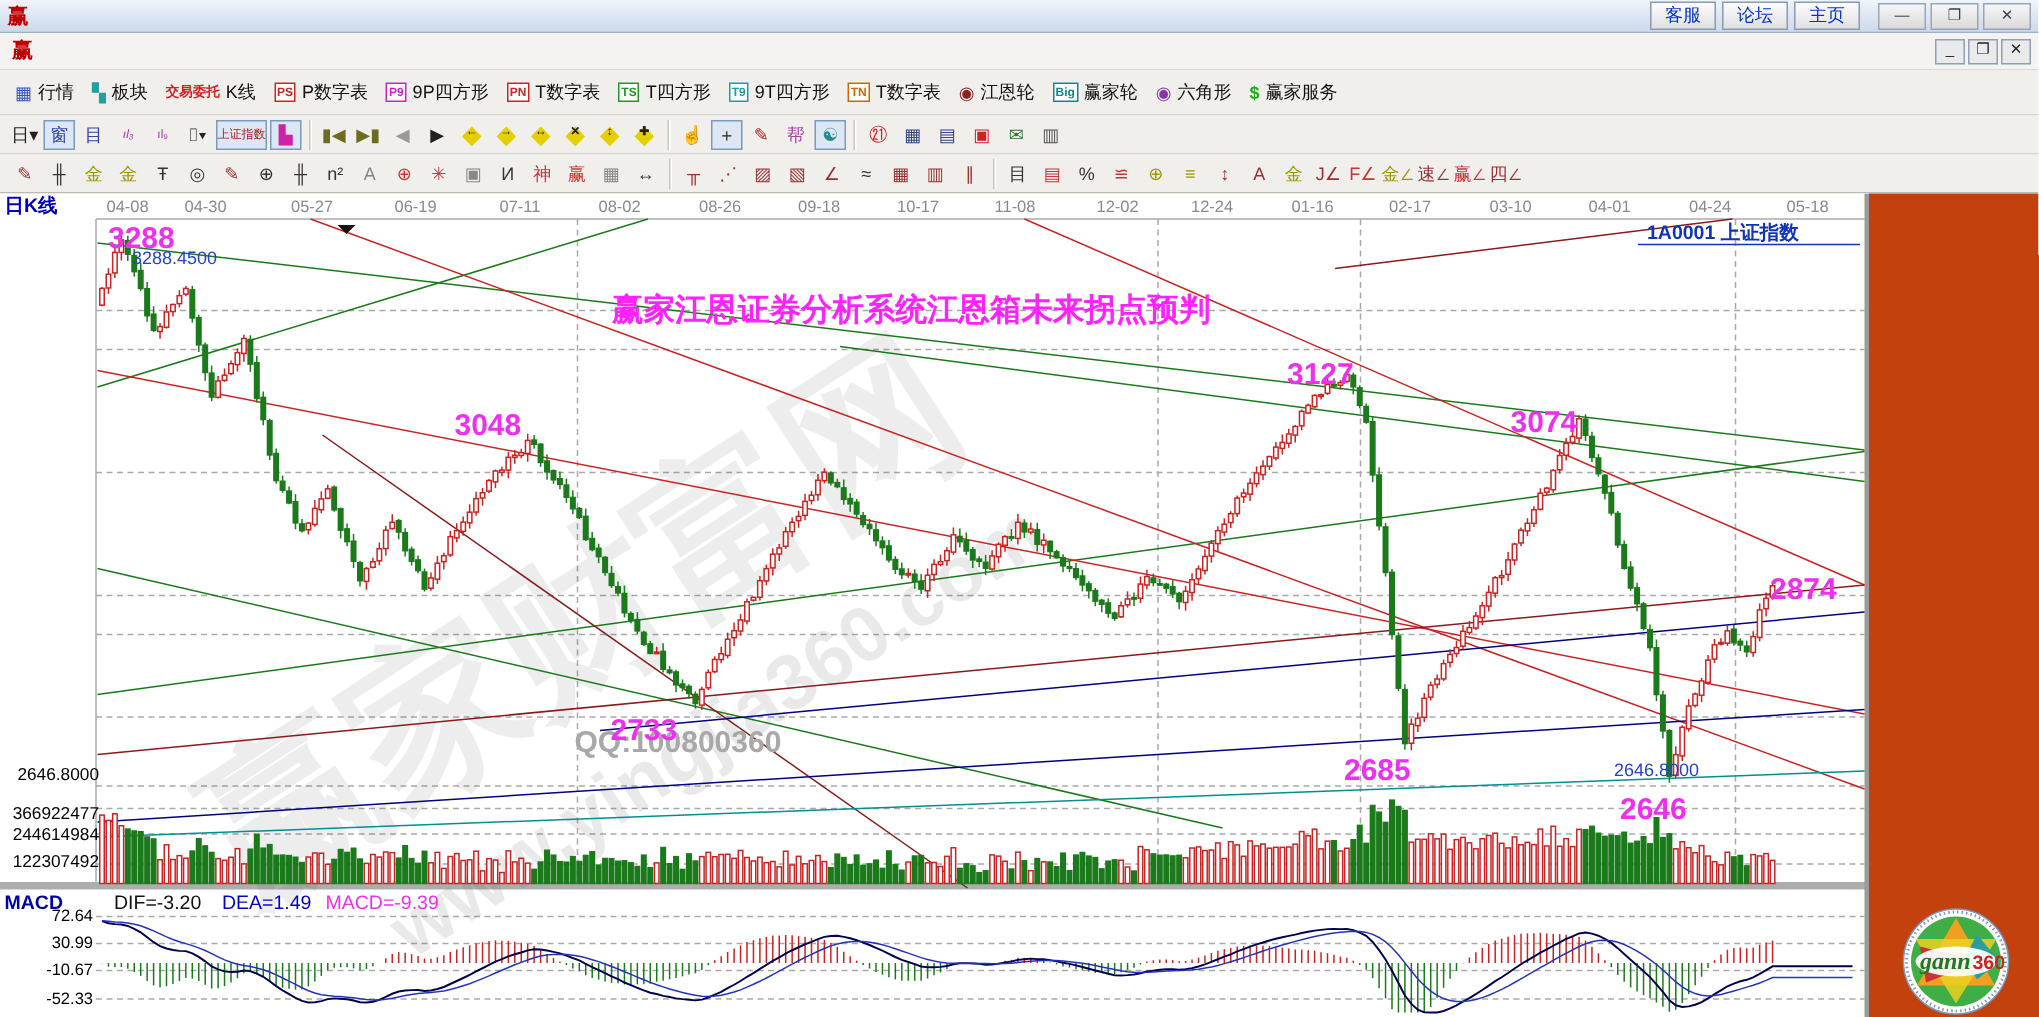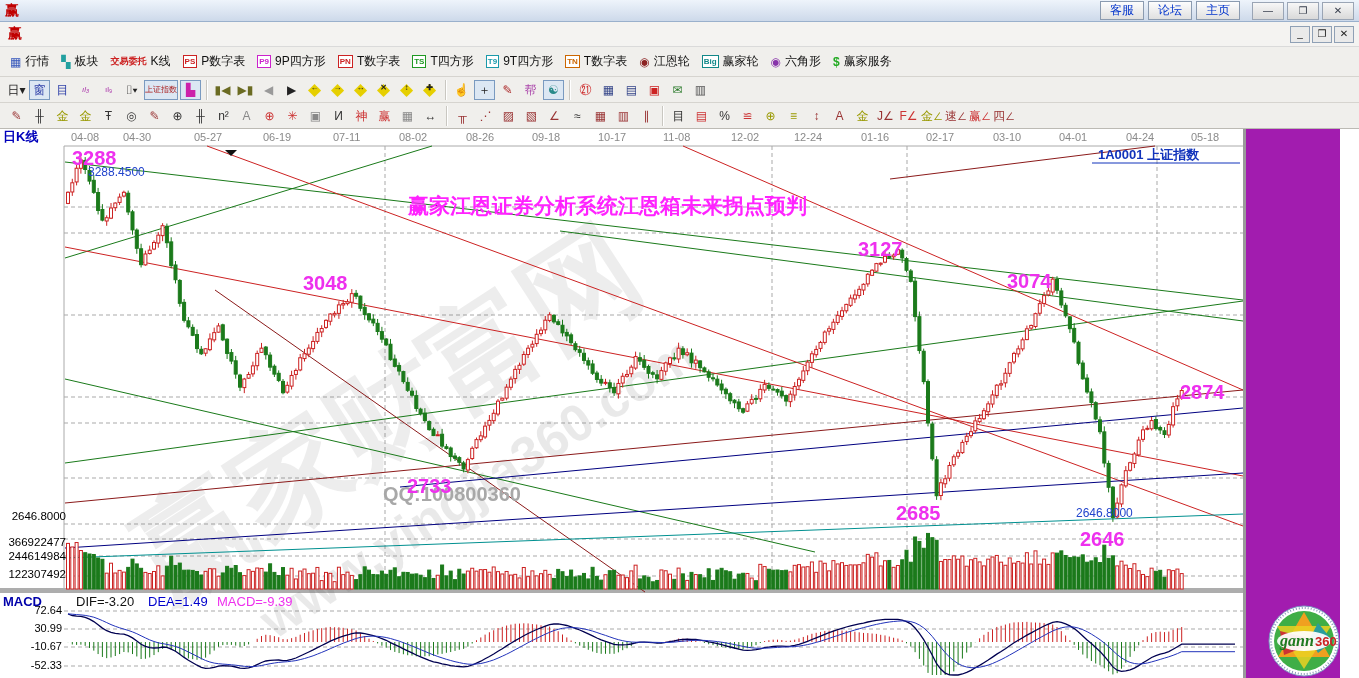--- a/index.html
+++ b/index.html
@@ -34,21 +34,21 @@
   .lbox{font-size:8px;font-weight:bold;border:1px solid currentColor;padding:0 1px;line-height:11px;background:#fff}
   .ticon{font-size:12px;line-height:1}
   .ibtn{min-width:21px;height:20px;display:flex;align-items:center;justify-content:center;
     font-size:12px;margin:0 1px;position:relative;line-height:1}
   .ibtn.pressed{border:1px solid #7a9ac0;background:#dce7f3;box-sizing:border-box}
   .vsep{width:1px;height:20px;background:#c9c7c1;margin:0 4px;box-shadow:1px 0 0 #fff}
   .dia{color:#e6cf00;font-size:17px}
   .dia b{position:absolute;left:0;right:0;top:4px;text-align:center;font-size:8px;color:#222;font-weight:bold}
   
   .chart-area{position:absolute;top:129px;left:0;width:1359px;height:549px;background:#ffffff}
-  .right-panel{position:absolute;left:1246px;top:0;width:94px;height:549px;background:#a21caf}
+  .right-panel{position:absolute;left:1246px;top:0;width:113px;height:549px;background:#c2410c}
   #chart-svg{position:absolute;left:0;top:0}
   #logo-svg{position:absolute;left:14px;top:474px}
   .gann-g{font-family:"Liberation Serif",serif;font-style:italic;font-weight:bold}
 </style>
 </head>
 <body>
 
 <div class="titlebar">
   <span class="title-icon">赢</span>
   <div class="tb-right">

